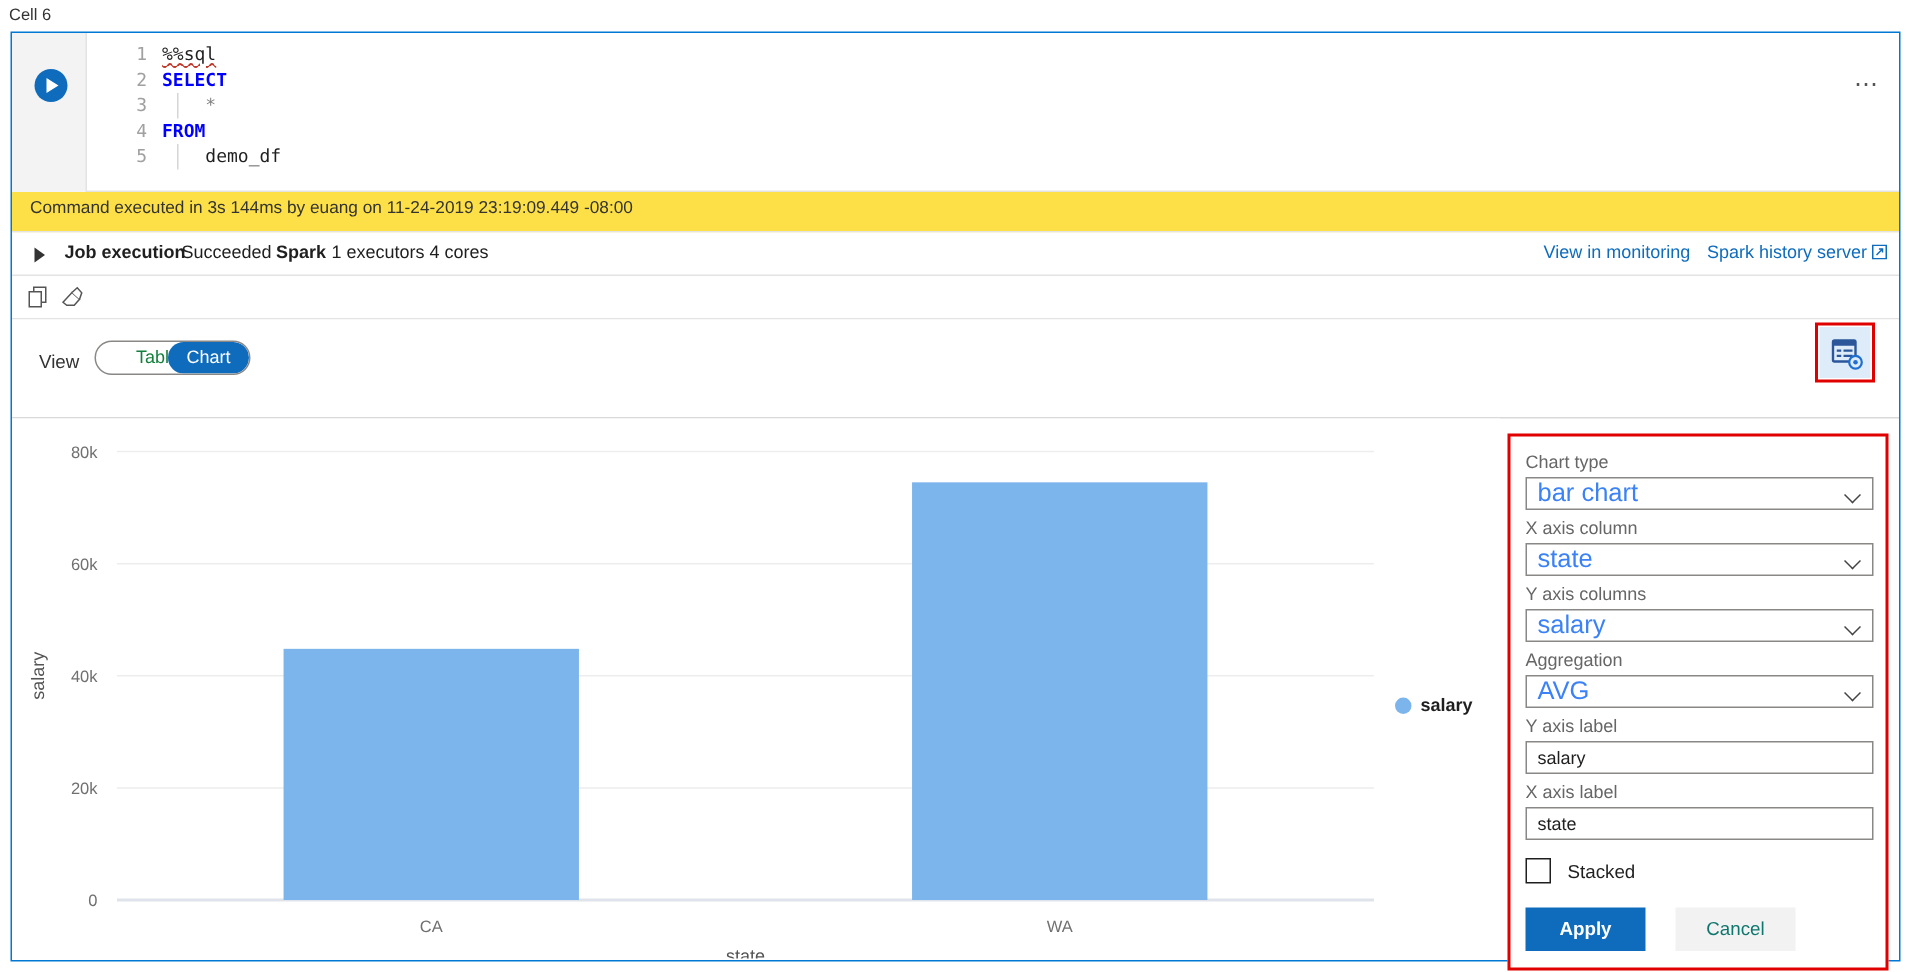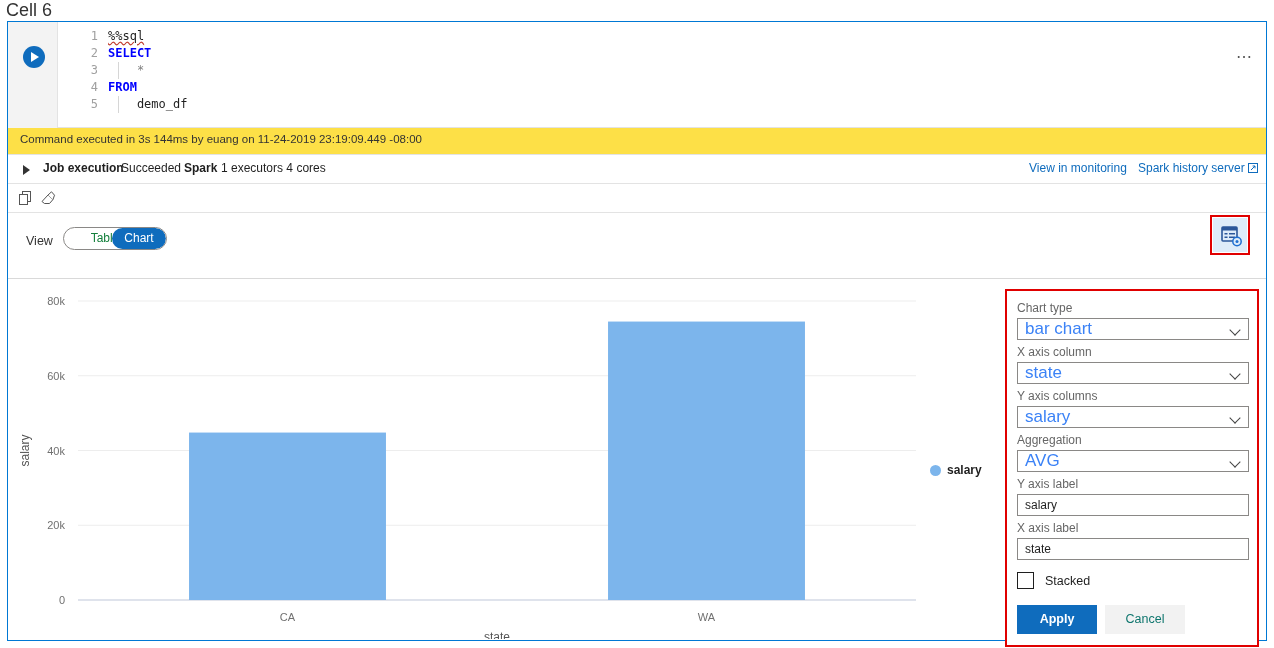--- a/index.html
+++ b/index.html
@@ -8,21 +8,21 @@
     width: 1274px; height: 648px;
     background: #ffffff;
     font-family: "Liberation Sans", sans-serif;
     overflow: hidden;
   }
 
   
   .cell-title {
     position: absolute;
     left: 6px; top: 1px;
-    font-size: 18px;
+    font-size: 11px;
     color: #333333;
     line-height: 18px;
   }
 
   
   .cell {
     position: absolute;
     left: 7px; top: 21px;
     width: 1260px; height: 620px;
     border: 1px solid #0078d4;
@@ -329,21 +329,21 @@
   }
   .checkbox {
     width: 17px; height: 17px;
     border: 1.6px solid #1f1f1f;
     background: #ffffff;
   }
   .checkbox-label {
     font-size: 12.5px;
     color: #1f1f1f;
   }
-  .btn-row { display: flex; gap: 8px; }
+  .btn-row { display: flex; gap: 20px; }
   .btn {
     font-size: 12.5px;
     height: 29px;
     line-height: 29px;
     text-align: center;
     cursor: pointer;
   }
   .btn.apply {
     width: 80px;
     background: #0f6cbd;

